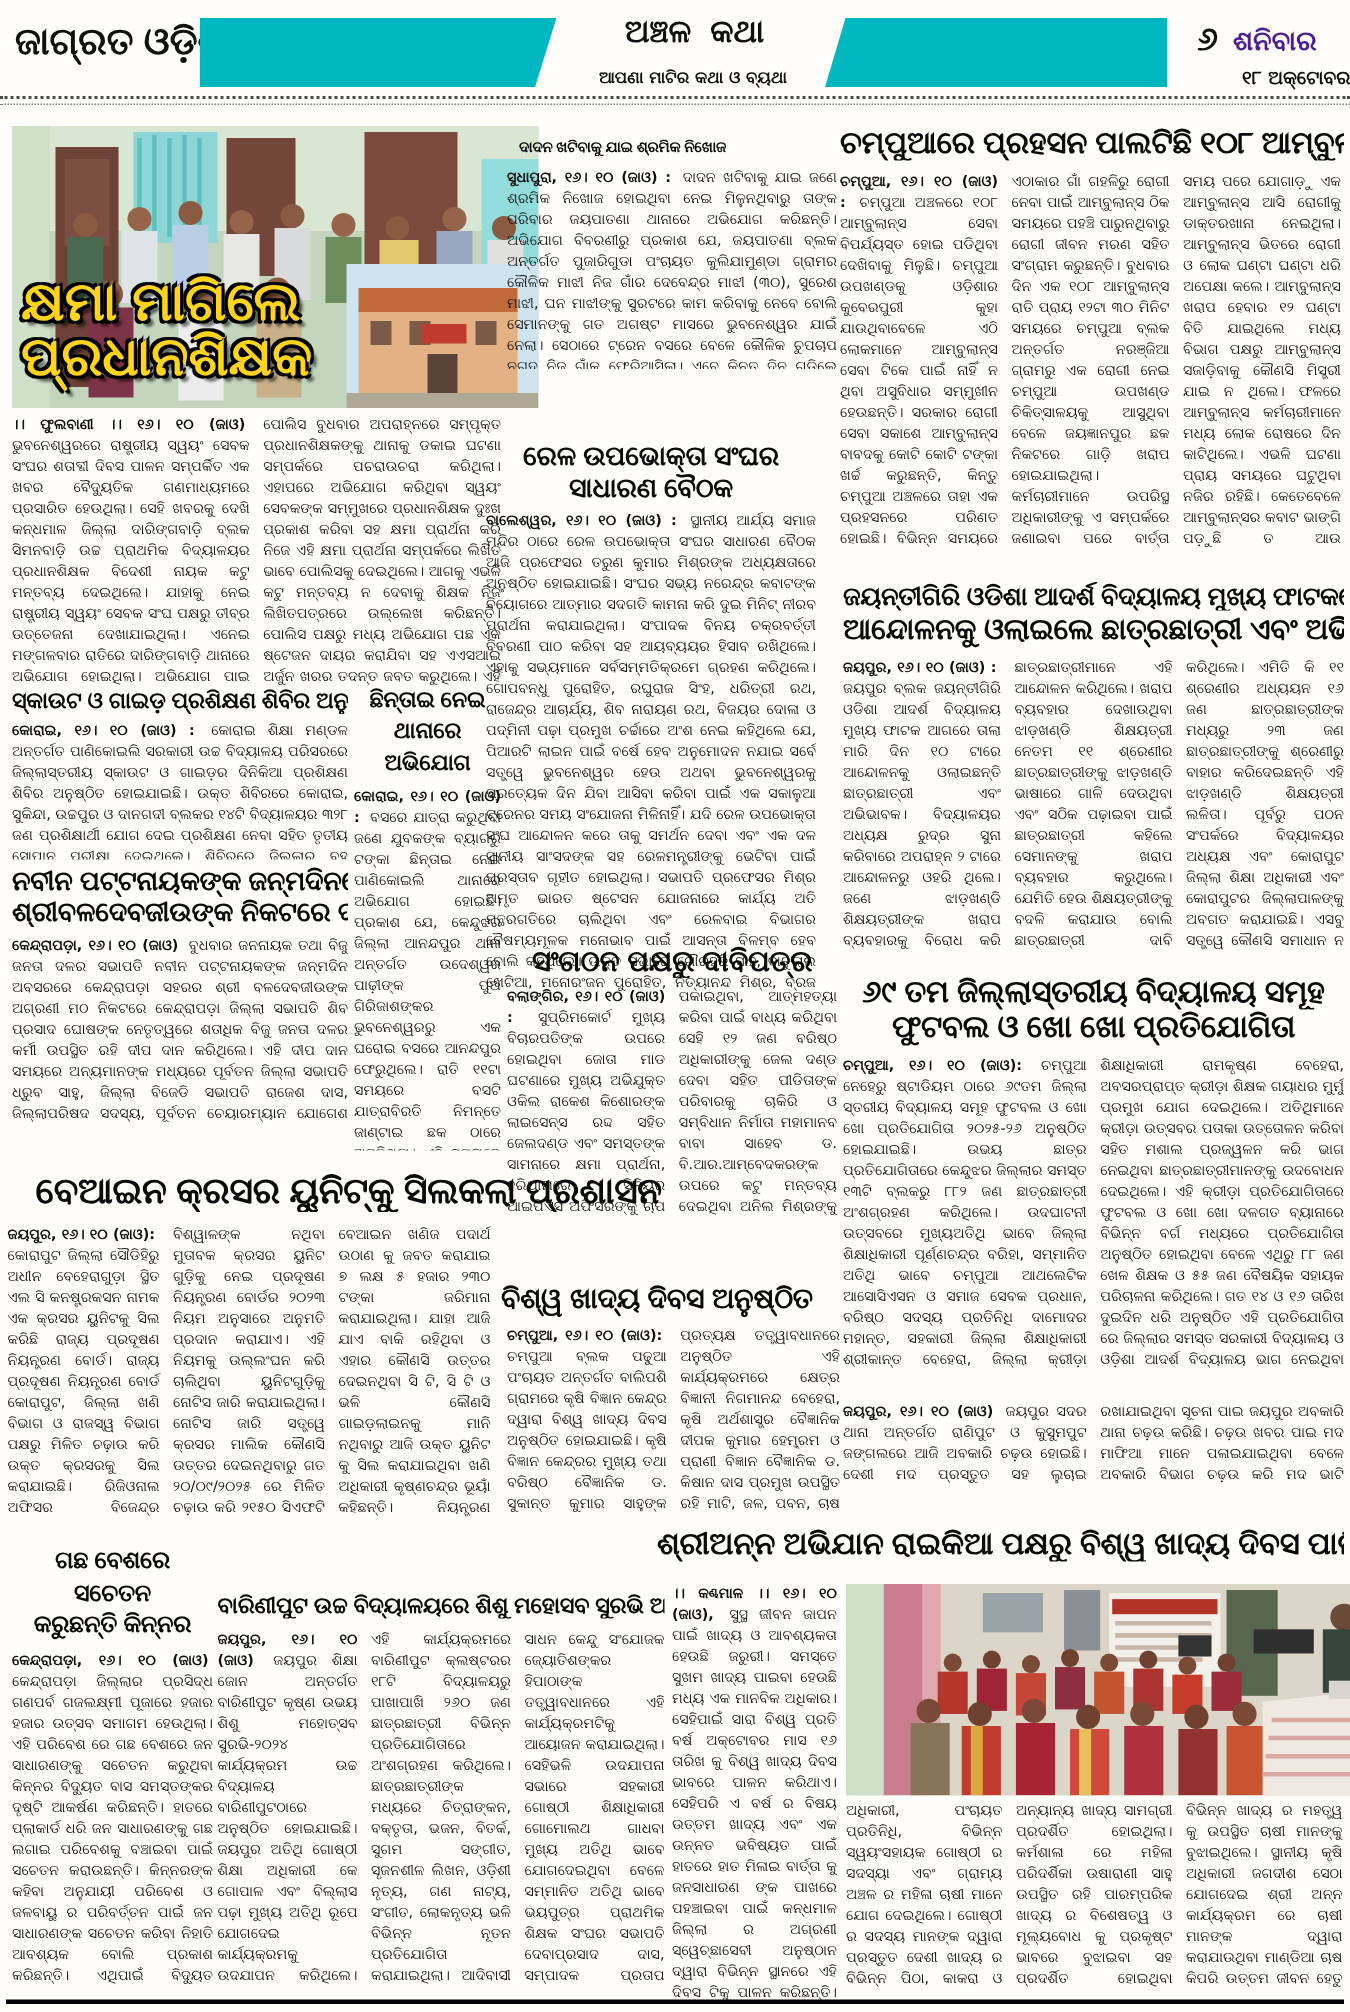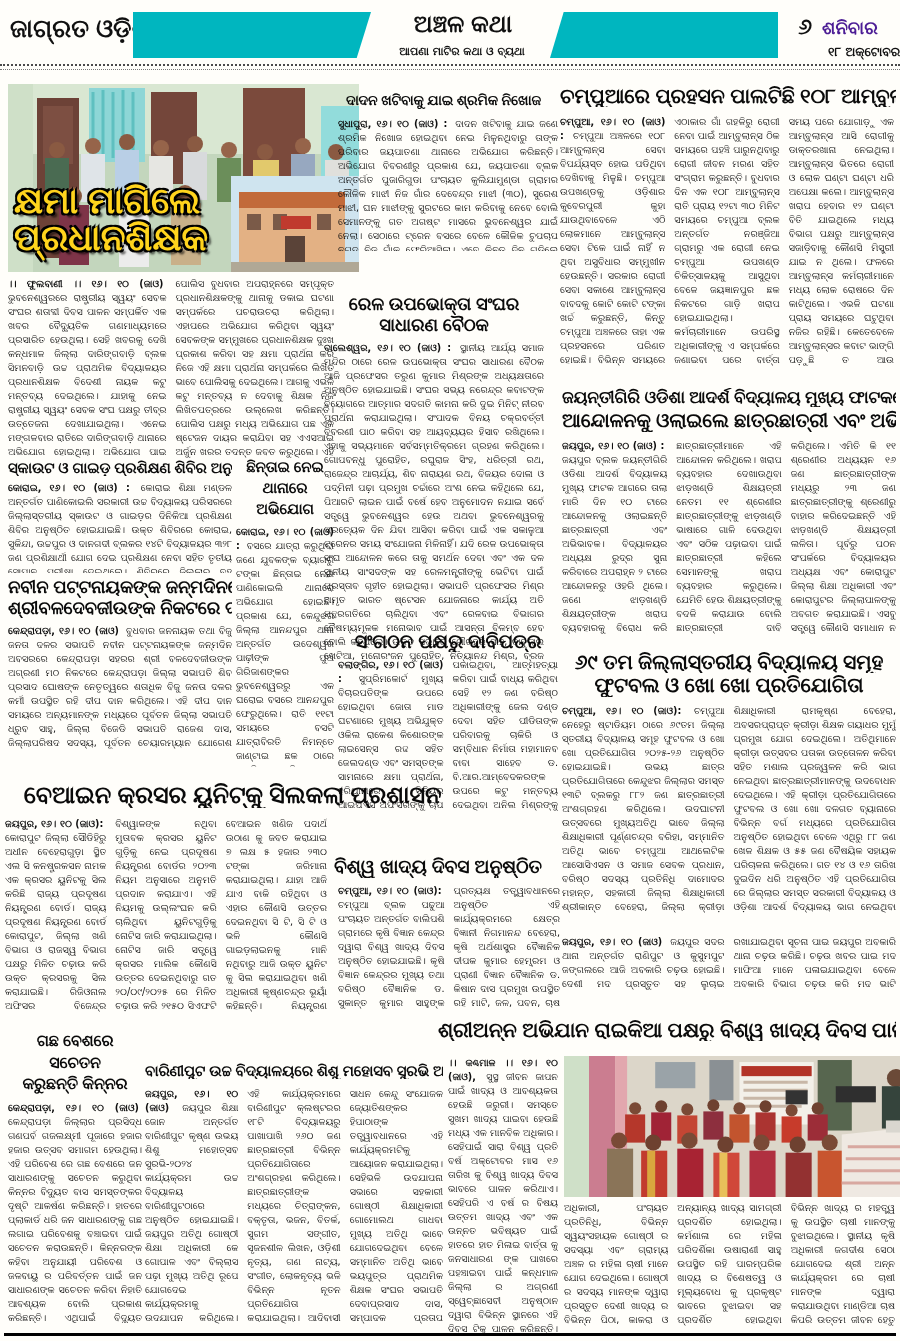--- a/index.html
+++ b/index.html
@@ -11,21 +11,21 @@
   .c{text-align:center;}
   .bd{font-size:9.6px;line-height:1.46;text-align:justify;overflow:hidden;word-break:break-word;}
   .cols2{column-count:2;column-gap:9px;}
   .cols3{column-count:3;column-gap:9px;}
   .dl{font-weight:700;margin-right:3px;}
   .teal{background:#00b6bf;}
   .tealL{clip-path:polygon(0 0,100% 0,94% 100%,0 100%);}
   .tealR{clip-path:polygon(6% 0,100% 0,100% 100%,0 100%);}
   .dotrule{border-top:2px dotted #4a4a4a;height:3px;border-bottom:1px dotted #777;}
   .logo{font-family:"Liberation Sans",sans-serif;font-weight:800;font-size:25px;letter-spacing:0;}
-  .mast-title{font-family:Liberation Sans, sans-serif;font-weight:800;font-size:24px;text-align:center;}
+  .mast-title{font-family:Liberation Mono, monospace;font-weight:800;font-size:21px;text-align:center;}
   .mast-tag{font-weight:700;font-size:11px;text-align:center;}
   .pgnum{font-weight:800;font-size:22px;}
   .pgday{font-weight:700;font-size:18px;color:#4c1d95;}
   .pgdate{font-weight:700;font-size:12.5px;text-align:center;}
   .photo{overflow:hidden;background:#cfe0c8;padding-left:25px;}
   .photo svg{display:block;width:100%;height:100%;}
   .photo-head{position:absolute;left:6px;top:98px;font-family:"Liberation Sans",sans-serif;
      font-weight:800;font-size:36px;line-height:1.04;color:#ffd41d;
      text-shadow:2px 2px 0 #000,-2px -2px 0 #000,2px -2px 0 #000,-2px 2px 0 #000,4px 4px 2px rgba(0,0,0,.55);}
   .botrule{background:#000;}
@@ -164,21 +164,21 @@
 
 <section class="abs" style="left:145px;top:1062px;width:298px;">
   <h2 class="hl nw" style="font-size:15px;margin:0;">ବାରିଣୀପୁଟ ଉଚ୍ଚ ବିଦ୍ୟାଳୟରେ ଶିଶୁ ମହୋସବ ସୁରଭି ଅନୁଷ୍ଠିତ</h2>
   <div class="bd cols3" style="height:240px;margin-top:8px;">
     <b class="dl">ଜୟପୁର, ୧୬। ୧୦ (ଜାଓ)</b>
     <span>ଜୟପୁର ଶିକ୍ଷା ଜୋନ ଅନ୍ତର୍ଗତ ବାରିଣୀପୁଟ କୃଷ୍ଣ ଉଭୟ ଶିଶୁ ମହୋତ୍ସବ ସୁରଭି-୨୦୨୪ କାର୍ଯ୍ୟକ୍ରମ ଉଚ୍ଚ ବିଦ୍ୟାଳୟ ବାରିଣୀପୁଟଠାରେ ଅନୁଷ୍ଠିତ ହୋଇଯାଇଛି। ଜୟପୁର ଅତିଥି ଗୋଷ୍ଠୀ ଶିକ୍ଷା ଅଧିକାରୀ କେ ଗୋପାଳ ଏବଂ ବିଲ୍ଲାସ ପଢ଼ା ମୁଖ୍ୟ ଅତିଥି ରୂପେ ଯୋଗଦେଇ କାର୍ଯ୍ୟକ୍ରମକୁ ଉଦଯାପନ କରିଥିଲେ। ଏହି କାର୍ଯ୍ୟକ୍ରମରେ ବାରିଣୀପୁଟ କ୍ଲଷ୍ଟରର ୧୮ଟି ବିଦ୍ୟାଳୟରୁ ପାଖାପାଖି ୨୬୦ ଜଣ ଛାତ୍ରଛାତ୍ରୀ ବିଭିନ୍ନ ପ୍ରତିଯୋଗିତାରେ ଅଂଶଗ୍ରହଣ କରିଥିଲେ। ଛାତ୍ରଛାତ୍ରୀଙ୍କ ମଧ୍ୟରେ ଚିତ୍ରାଙ୍କନ, ବକ୍ତୃତା, ଭଜନ, ବିତର୍କ, ସୁଗମ ସଙ୍ଗୀତ, ସୃଜନଶୀଳ ଲିଖନ, ଓଡ଼ିଶୀ ନୃତ୍ୟ, ଗଣ ନାଟ୍ୟ, ସଂଗୀତ, ଲୋକନୃତ୍ୟ ଭଳି ବିଭିନ୍ନ ନୂତନ ପ୍ରତିଯୋଗିତା କରାଯାଇଥିଲା। ଆଦିବାସୀ ସାଧନ କେନ୍ଦୁ ସଂଯୋଜକ ଜ୍ୟୋତିଶଙ୍କର ହିପାଠାଙ୍କ ତତ୍ତ୍ୱାବଧାନରେ ଏହି କାର୍ଯ୍ୟକ୍ରମଟିକୁ ଆୟୋଜନ କରାଯାଇଥିଲା। ସେହିଭଳି ଉଦଯାପନା ସଭାରେ ସହକାରୀ ଗୋଷ୍ଠୀ ଶିକ୍ଷାଧିକାରୀ ଗୋମୋଲଥ ଗାଧବା ମୁଖ୍ୟ ଅତିଥି ଭାବେ ଯୋଗଦେଇଥିବା ବେଳେ ସମ୍ମାନିତ ଅତିଥି ଭାବେ ଭୟପୁତ୍ର ପ୍ରାଥମିକ ଶିକ୍ଷକ ସଂଘର ସଭାପତି ଦେବାପ୍ରସାଦ ଦାସ, ସମ୍ପାଦକ ପ୍ରତାପ କୁମାର ମିଶ୍ର, ଯୁଗ୍ମ ସମ୍ପାଦକ ମନୋରଞ୍ଜନ ପଢ଼ାଲ, ଲୋକାଧ୍ୟକ୍ଷ ପୁରନ୍ଦର ନାୟକ, ସିଆର ସିସି ରୁଦ୍ର ନାରାୟଣ ପାଣିଗ୍ରାହୀ, ରାମେଶ୍ୱର ପଣ୍ଡା, ଆବିର୍ଭାବ ପହଲାୟକ, ଯୋଜନା ଭର ବିଦ୍ୟାଳୟର ପ୍ରଧାନ ଶିକ୍ଷକ ପଣ୍ଡୁରାମ ସେଠା, ବିଦ୍ୟାଳୟ ପରିଚାଳନା କମିଟିର ସଭାପତି ଗଣେଶ ଚନ୍ଦ୍ର ବା�ରିକ, ଗୋଷ୍ଠୀ ଶିକ୍ଷାଧିକାରୀ କାର୍ଯ୍ୟାଳୟର କର୍ମଚାରୀ ଟେରିଟ ମୟାବି, ମନୋଜ ପହଡ଼ାଲଙ୍କ ପ୍ରମୁଖ ଯୋଗଦେଇ ଥିଲେ। କୁନି କୁନି ଶିଶୁ ମାନଙ୍କର ଅଭିନୀତ ରୁଚିରା ପରିପ୍ରକାଶର ଅନ୍ୟତମ ମାଧ୍ୟମ ହେଉଛି ସୁରଭି ବୋଲି ମୁଖ୍ୟ ଅତିଥି ମତବ୍ୟକୁ ରଖିଥିଲେ। ଶେଷରେ ବିଭିନ୍ନ ପ୍ରତିଯୋଗିତାରେ କୃତିତ୍ୱ ହାସଲ କରିଥିବା ଛାତ୍ରଛାତ୍ରୀଙ୍କୁ ଅତିଥିମାନଙ୍କ ଦ୍ୱାରା ପୁରସ୍କୃତ କରାଯାଇଥିଲା। ଶିକ୍ଷୟତ୍ରୀ ସୁନୀତା ପଣ୍ଡା, ବନିତା ସ୍ୱାଇଁ, ମିନତି ପାଣିଗ୍ରାହୀ, ପ୍ରଫୁଲ୍ଲ ମଣ୍ଡଳ, ପଙ୍କଜିନୀ ମହାରଣା, ଶ୍ୟାମସନ ଗୌଡ଼, ଗୀତା ସାହୁ, ପି ଅରୁଣା, ବିଷ୍ଣୁ ଚରଣ ପରିଡ଼ା, ଶୁଭସ୍ମିତା ସାହୁଙ୍କ ସମେତ ବାରିଣୀପୁଟ କ୍ଲଷ୍ଟରର ସମସ୍ତ ଶିକ୍ଷକ ଶିକ୍ଷୟତ୍ରୀ ଏଥିରେ ସହଯୋଗ କରିଥିଲେ।</span>
   </div>
 </section>
 
 <section class="abs" style="left:338px;top:85px;width:220px;">
-  <h2 class="hl nw" style="font-size:14px;margin:8px;">ଦାଦନ ଖଟିବାକୁ ଯାଇ ଶ୍ରମିକ ନିଖୋଜ</h2>
+  <h2 class="hl nw" style="font-size:10px;margin:8px;">ଦାଦନ ଖଟିବାକୁ ଯାଇ ଶ୍ରମିକ ନିଖୋଜ</h2>
   <div class="bd" style="height:134px;margin-top:4px;">
     <b class="dl">ସୁଧାପୁରା, ୧୬। ୧୦ (ଜାଓ) :</b>
     <span>ଦାଦନ ଖଟିବାକୁ ଯାଇ ଜଣେ ଶ୍ରମିକ ନିଖୋଜ ହୋଇଥିବା ନେଇ ମିଳୁନଥିବାରୁ ତାଙ୍କ ପରିବାର ଜୟପାତଣା ଥାନାରେ ଅଭିଯୋଗ କରିଛନ୍ତି। ଅଭିଯୋଗ ବିବରଣୀରୁ ପ୍ରକାଶ ଯେ, ଜୟପାତଣା ବ୍ଲକ ଅନ୍ତର୍ଗତ ପୁଜାରିଗୁଡା ପଂଚାୟତ କୁଲିଯାମୁଣ୍ଡା ଗ୍ରାମର କୌଳିକ ମାଝୀ ନିଜ ଗାଁର ଦେବେନ୍ଦ୍ର ମାଝୀ (୩୦), ସୁରେଶ ମାଝୀ, ଘନ ମାଝୀଙ୍କୁ ସୁରଟରେ କାମ କରିବାକୁ ନେବେ ବୋଲି ସେମାନଙ୍କୁ ଗତ ଅଗଷ୍ଟ ମାସରେ ଭୁବନେଶ୍ୱର ଯାଇଁ ନେଲା। ସେଠାରେ ଟ୍ରେନ ବସରେ ବେଳେ କୌଳିକ ଚୁପଚାପ ନଗଦ ନିଜ ଗାଁକୁ ଫେରିଆସିଲା। ଏବେ କିନ୍ତୁ ଦିନ ଗଡ଼ିଲେ ମଧ୍ୟ ଦେବେନ୍ଦ୍ରଙ୍କ ପତା ମିଳୁନାହିଁ ବୋଲି ପରିବାର ଲୋକ ଥାନାରେ ଲିଖିତ ଅଭିଯୋଗ କରିଛନ୍ତି।</span>
   </div>
 </section>
 
 <section class="abs" style="left:324px;top:246px;width:220px;margin-top:48px;">
   <h2 class="hl c" style="font-size:18px;margin:0;">
     <div class="nw">ରେଳ ଉପଭୋକ୍ତା ସଂଘର</div>
     <div class="nw">ସାଧାରଣ ବୈଠକ</div>

